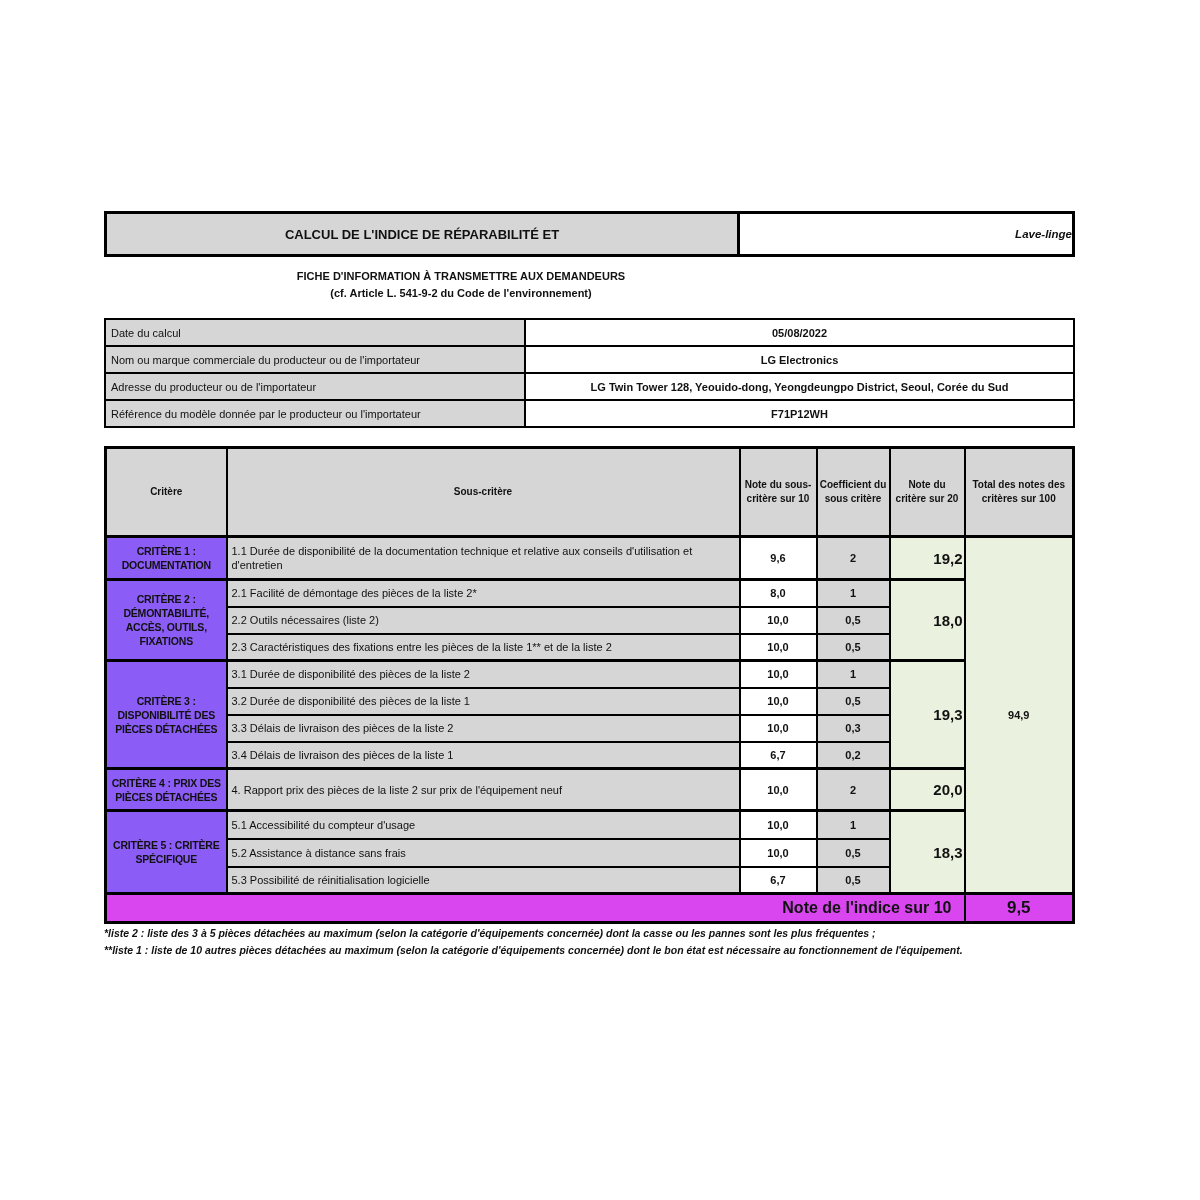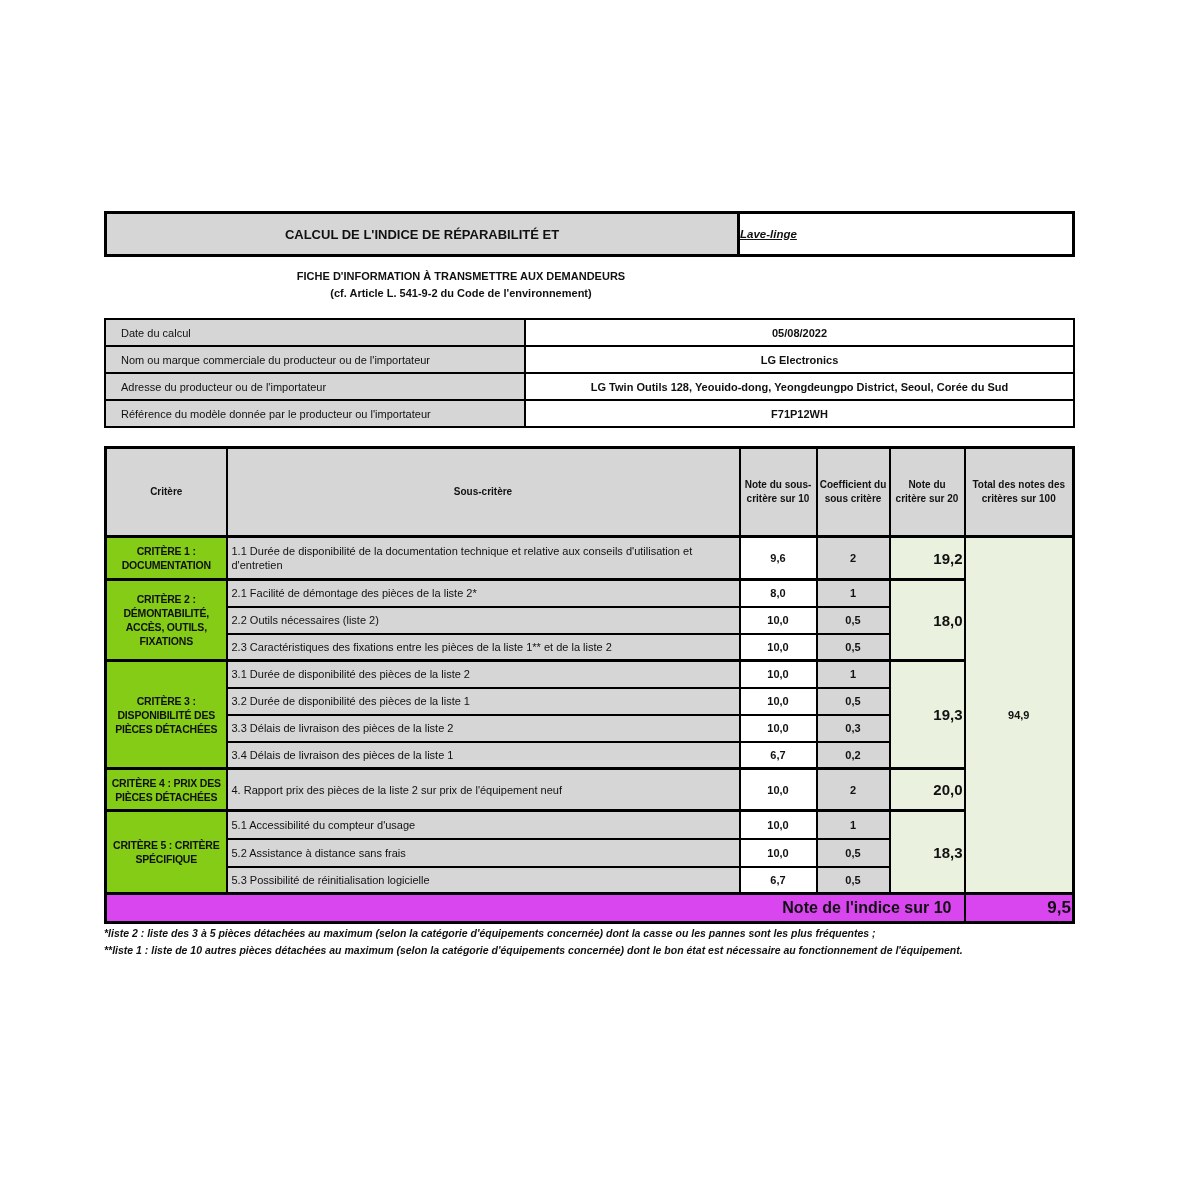--- a/index.html
+++ b/index.html
@@ -46,25 +46,24 @@
     gap: 12px;
   }
   .category-box {
     box-sizing: border-box;
     width: 335px; height: 46px;
     background: #ffffff;
     border: 3px solid #000;
     border-left: none;
     display: flex;
     align-items: center;
-    justify-content: flex-start;
+    justify-content: flex-end;
     font-weight: bold;
     font-style: italic;
     font-size: 11.5px;
-    text-decoration: underline;
   }
 
   
   .subtitle {
     position: absolute;
     left: 0; top: 57px;
     width: 714px;
     text-align: center;
     font-weight: bold;
     font-size: 11px;
@@ -83,21 +82,21 @@
   .info-table td {
     box-sizing: border-box;
     border: 2px solid #000;
     height: 27px;
     font-size: 11px;
     vertical-align: middle;
   }
   .info-table td.lbl {
     width: 420px;
     background: #d6d6d6;
-    padding-left: 15px;
+    padding-left: 5px;
     margin-top: 48px;
   }
   .info-table td.val {
     text-align: center;
     font-weight: bold;
   }
 
   
   .crit-table {
     position: absolute;
@@ -122,21 +121,21 @@
   .crit-table tr.hdr th {
     height: 89px;
     background: #d6d6d6;
     font-size: 10px;
     font-weight: bold;
     text-align: center;
     line-height: 14px;
     padding: 0 2px;
   }
   .crit-table td.crit-name {
-    background: #84cc16;
+    background: #8b5cf6;
     font-weight: bold;
     font-size: 10.5px;
     text-align: center;
     line-height: 14px;
     letter-spacing: -0.2px;
     padding: 0 2px;
   }
   .crit-table td.sub {
     background: #d6d6d6;
     font-size: 11px;
@@ -180,21 +179,21 @@
     background: #d946ef;
     border-top: 3px solid #000;
     font-weight: bold;
   }
   .crit-table td.score-label {
     text-align: right;
     font-size: 16px;
     padding-right: 12px;
   }
   .crit-table td.score-value {
-    text-align: right;
+    text-align: center;
     font-size: 17px;
   }
 
   
   .footnotes {
     position: absolute;
     left: 0; top: 714px;
     width: 971px;
     font-size: 10.5px;
     font-style: italic;
@@ -227,21 +226,21 @@
           <tr>
         <td class="lbl">Date du calcul</td>
         <td class="val">05/08/2022</td>
       </tr>
       <tr>
         <td class="lbl">Nom ou marque commerciale du producteur ou de l'importateur</td>
         <td class="val">LG Electronics</td>
       </tr>
       <tr>
         <td class="lbl">Adresse du producteur ou de l'importateur</td>
-        <td class="val">LG Twin Outils 128, Yeouido-dong, Yeongdeungpo District, Seoul, Corée du Sud</td>
+        <td class="val">LG Twin Tower 128, Yeouido-dong, Yeongdeungpo District, Seoul, Corée du Sud</td>
       </tr>
       <tr>
         <td class="lbl">Référence du modèle donnée par le producteur ou l'importateur</td>
         <td class="val">F71P12WH</td>
       </tr>
     </tbody>
       </table>
 
     <table class="crit-table">
       <colgroup>

